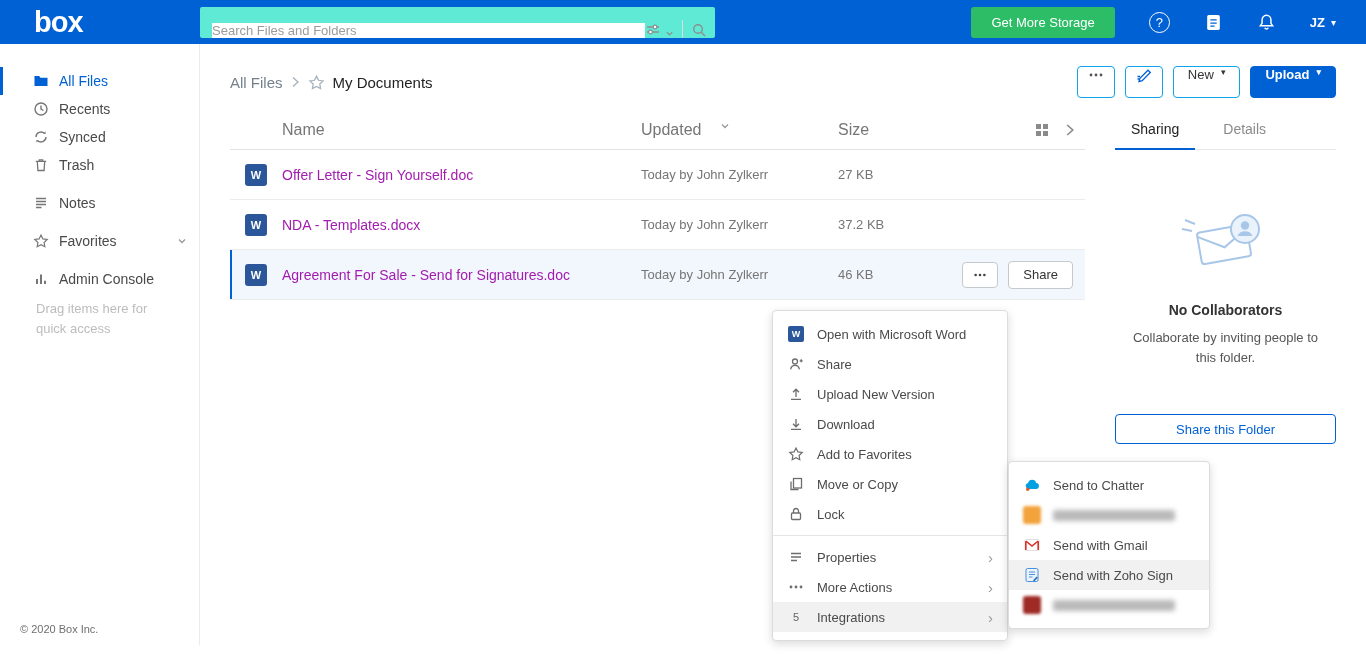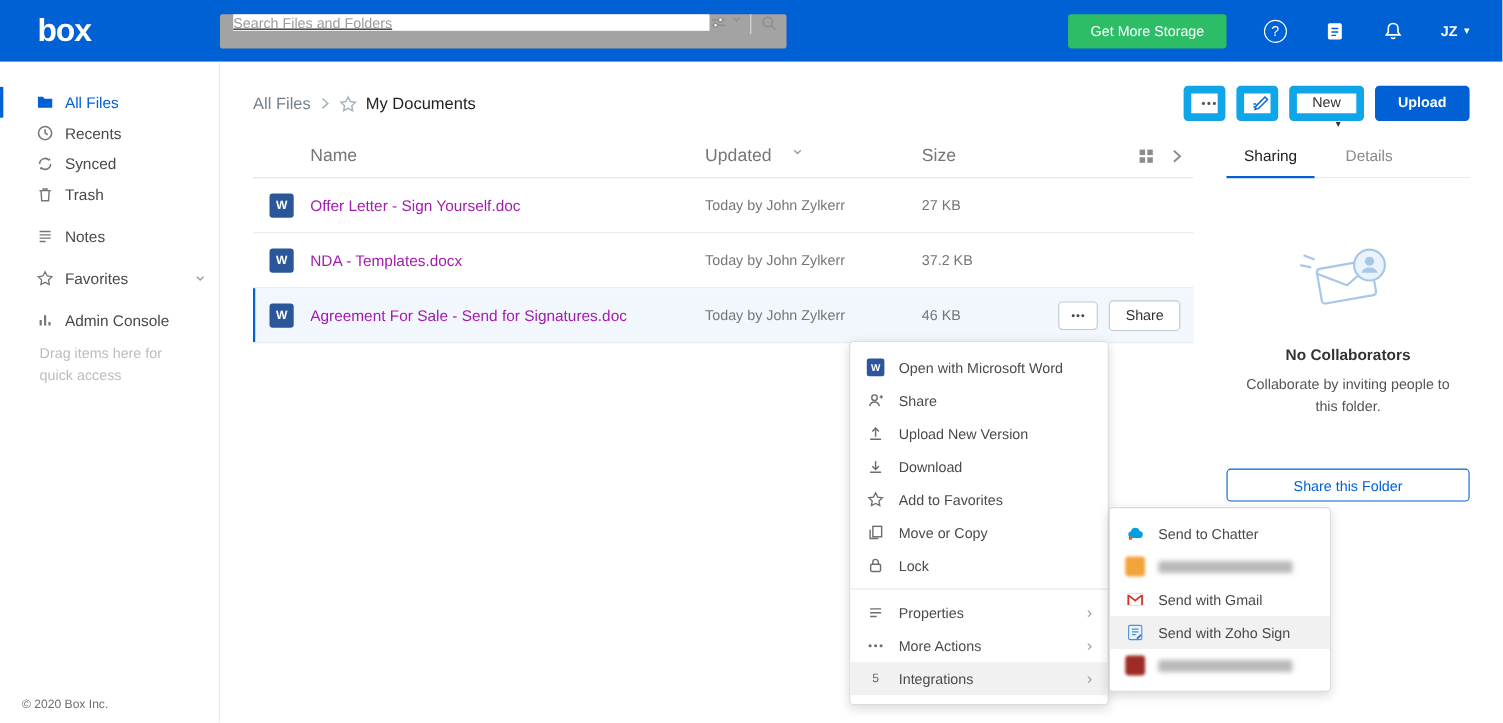--- a/index.html
+++ b/index.html
@@ -1,23 +1,23 @@
 <!DOCTYPE html>
 <html><head>
 <meta charset="utf-8">
 <style>
   * { margin:0; padding:0; box-sizing:border-box; }
   html,body { width:1366px; height:657px; }
   body { font-family:"Liberation Sans", sans-serif; background:#fff; overflow:hidden; }
   .page { position:relative; width:1366px; height:657px; }
 
   
-  .topbar { height:56px; background:#0061d5; display:flex; align-items:center; }
+  .topbar { height:44px; background:#0061d5; display:flex; align-items:center; }
   .logo { width:200px; padding-left:34px; color:#fff; font-size:29px; font-weight:bold; letter-spacing:-1px; line-height:1; }
-  .search { width:515px; height:31px; background:#a3a3a3; border-radius:2px; display:flex; align-items:flex-start; padding:0 8px 0 12px;text-decoration:underline; }
+  .search { width:515px; height:31px; background:#5eead4; border-radius:2px; display:flex; align-items:flex-end; padding:0 8px 0 12px; }
   .search input { flex:1; border:none; outline:none; font-size:13px; color:#333; font-family:inherit; }
   .search input::placeholder { color:#9b9b9b; }
   .search .sic { display:flex; align-items:center; color:#8e8e8e; }
   .search .vdiv { width:1px; height:18px; background:#dcdcdc; margin:0 8px; }
   .topbar-right { margin-left:auto; display:flex; align-items:center; gap:34px; padding-right:30px; }
   .storage-btn { height:31px; padding:0 20px; background:#2dbd67; border:none; border-radius:3px; color:#fff; font-size:13px; font-family:inherit; cursor:pointer; }
   .top-ic { color:#fff; display:flex; align-items:center; cursor:pointer; }
   .help-circle { width:21px; height:21px; border:1.5px solid #fff; border-radius:50%; display:flex; align-items:center; justify-content:center; font-size:13px; color:#fff; }
   .user { color:#fff; font-size:13px; font-weight:bold; display:flex; align-items:center; gap:6px; cursor:pointer; }
   .user .caret { font-size:10px; font-weight:normal; }
@@ -37,21 +37,21 @@
   .copyright { position:absolute; left:20px; bottom:10px; font-size:11px; color:#6f6f6f; }
 
   
   .main { flex:1; display:flex; flex-direction:column; min-width:0; }
   .main-head { height:66px; display:flex; align-items:center; padding:10px 30px 0 30px; }
   .crumbs { display:flex; align-items:center; gap:8px; font-size:15px; }
   .crumb-root { color:#74818c; cursor:pointer; }
   .crumb-sep, .crumb-star { display:flex; color:#a5b3be; }
   .crumb-cur { color:#222; }
   .actions { margin-left:auto; display:flex; align-items:center; gap:10px; }
-  .btn { height:32px; background:#fff; border:7px solid #0ea5e9; border-radius:4px; font-size:13px; color:#333; font-family:inherit; display:flex; align-items:flex-end; gap:7px; padding:0 14px; cursor:pointer;flex-direction:column; }
+  .btn { height:32px; background:#fff; border:1px solid #0ea5e9; border-radius:4px; font-size:13px; color:#333; font-family:inherit; display:flex; align-items:flex-start; gap:7px; padding:0 14px; cursor:pointer; }
   .icon-btn { width:38px; justify-content:center; padding:0; color:#555; }
   .btn-primary { background:#0061d5; border-color:#0061d5; color:#fff; font-weight:bold; }
   .btn .caret { font-size:9px; }
 
   .content { flex:1; display:flex; min-height:0; }
   .files { flex:0 0 885px; padding-left:30px; min-width:0; }
   .list-head, .file-row { display:grid; grid-template-columns:52px 359px 197px 100px 1fr; align-items:center; }
   .list-head { height:40px; border-bottom:1px solid #e3e3e3; color:#767676; font-size:16px; }
   .col-updated { display:flex; align-items:flex-start; gap:18px; cursor:pointer; }
   .hdr-icons { display:flex; justify-content:flex-end; align-items:center; gap:16px; padding-right:10px; color:#8b8b8b; }

